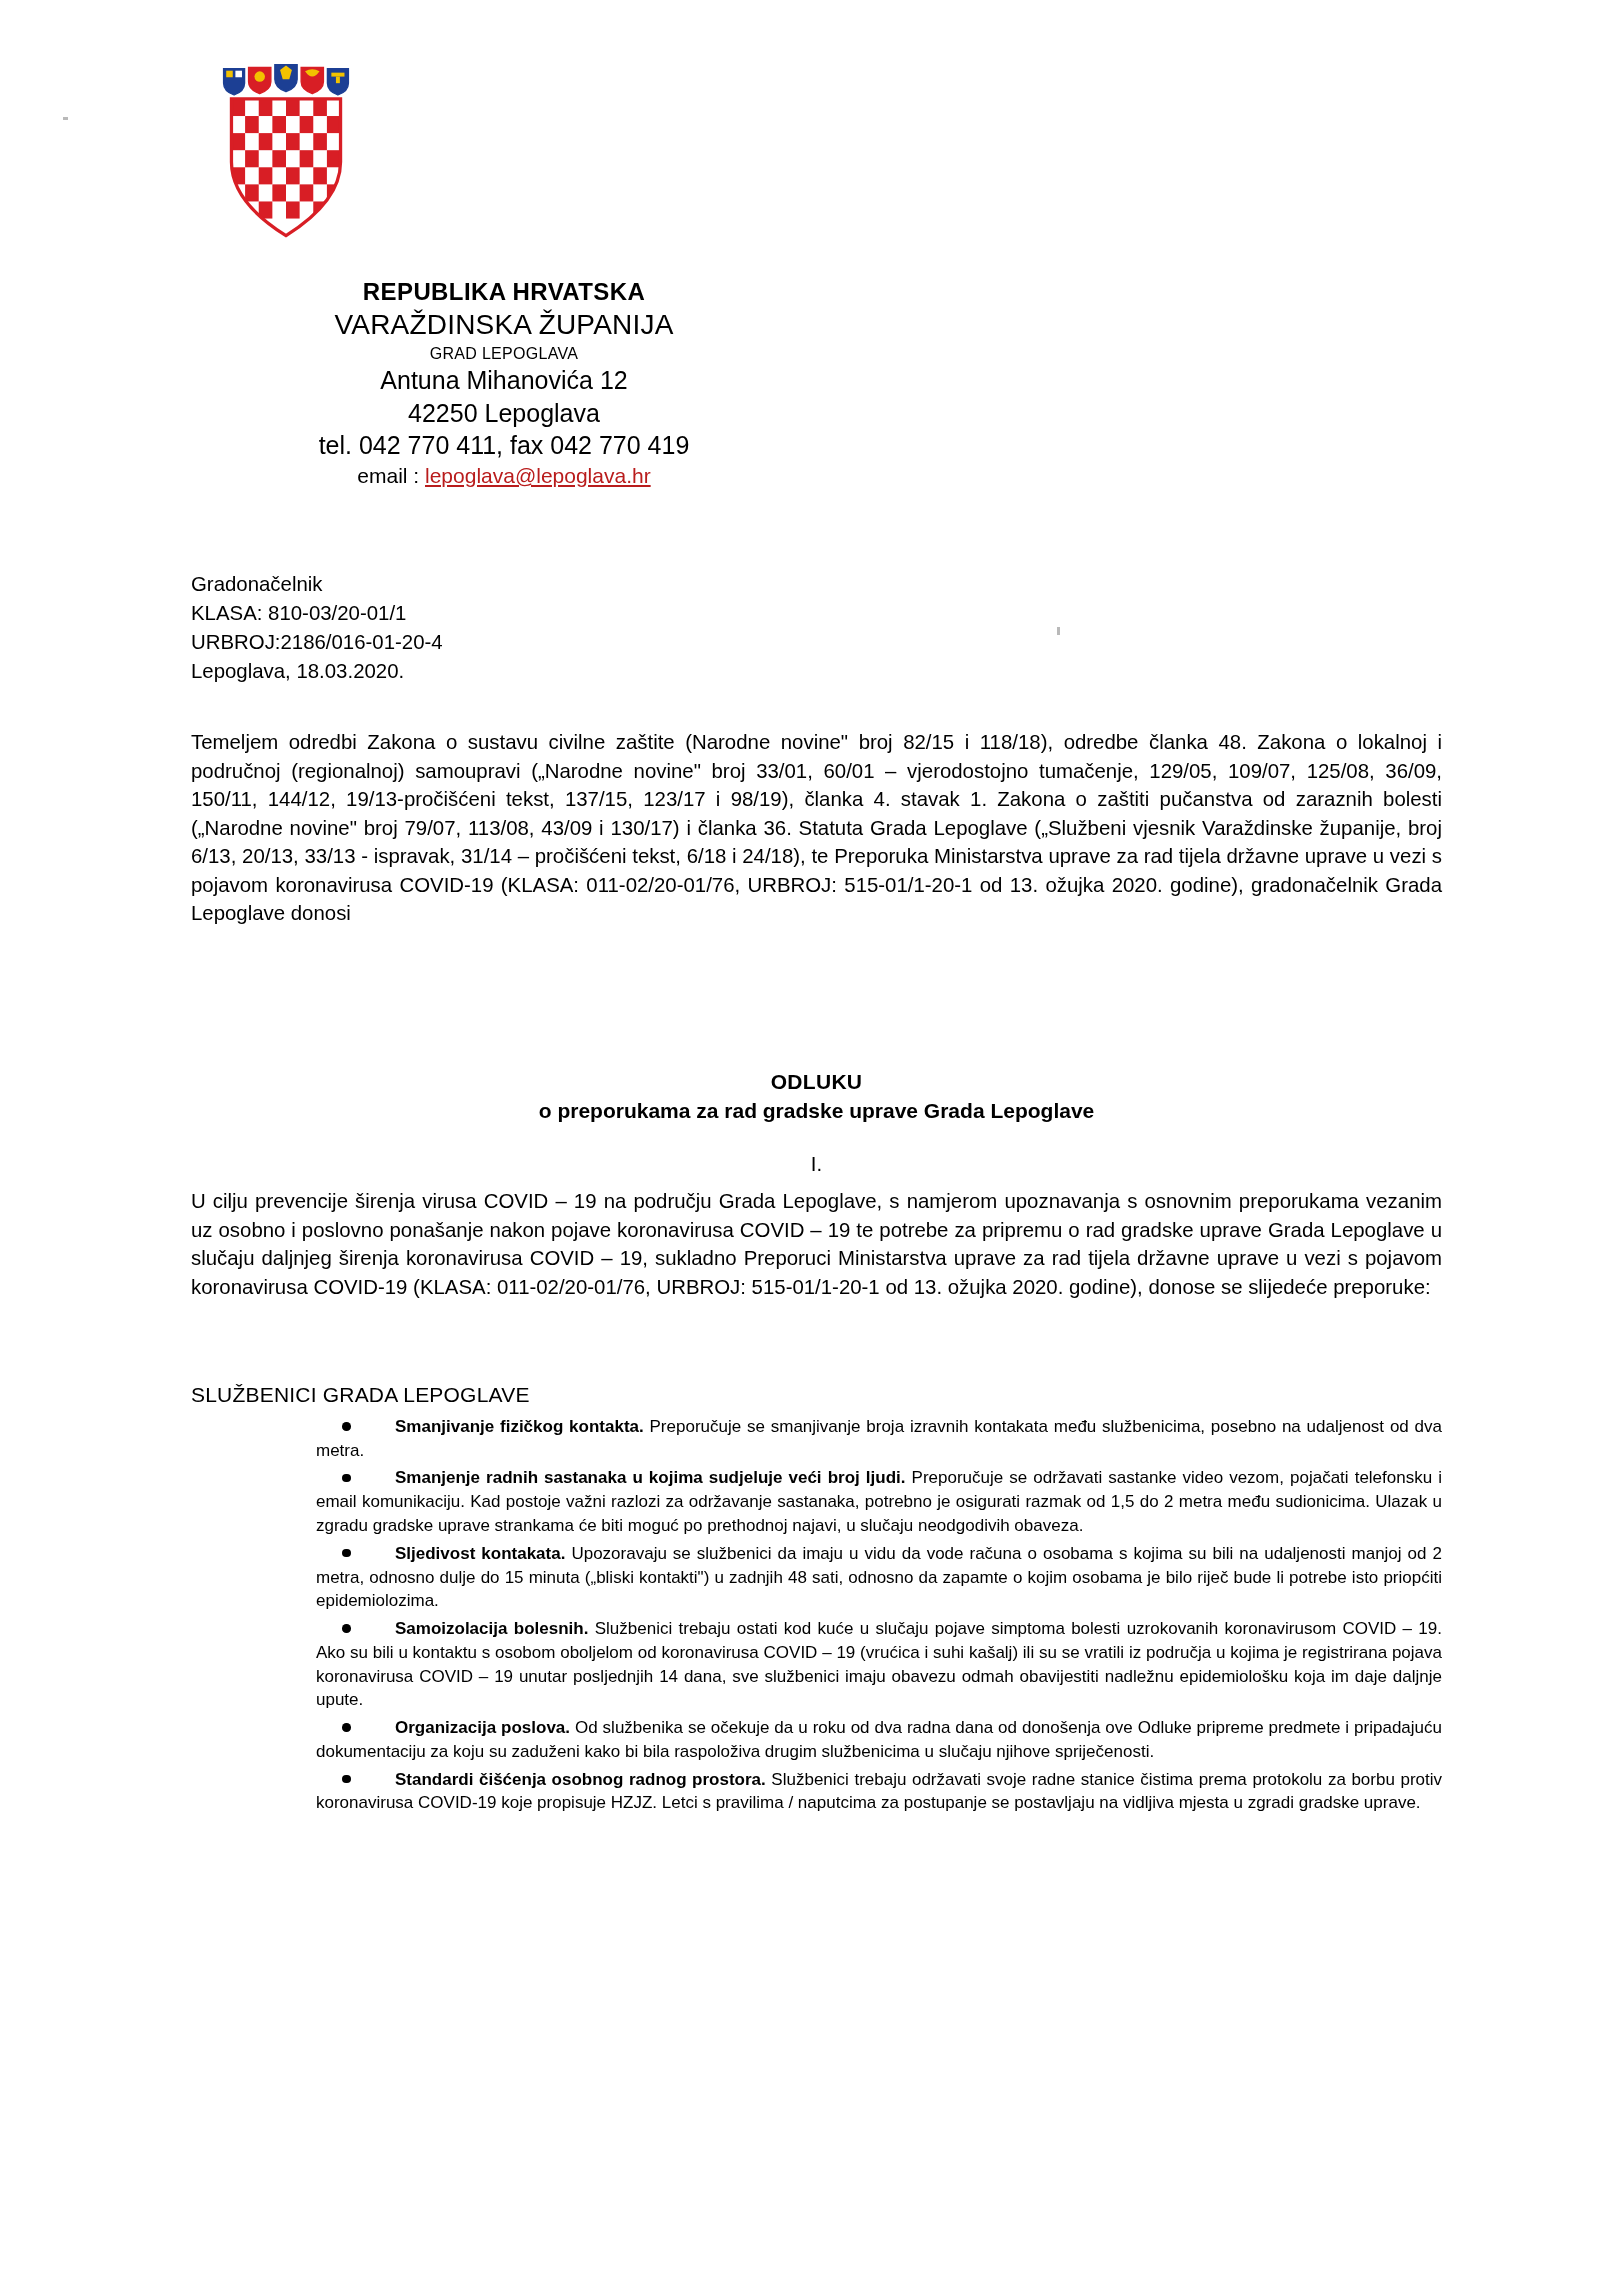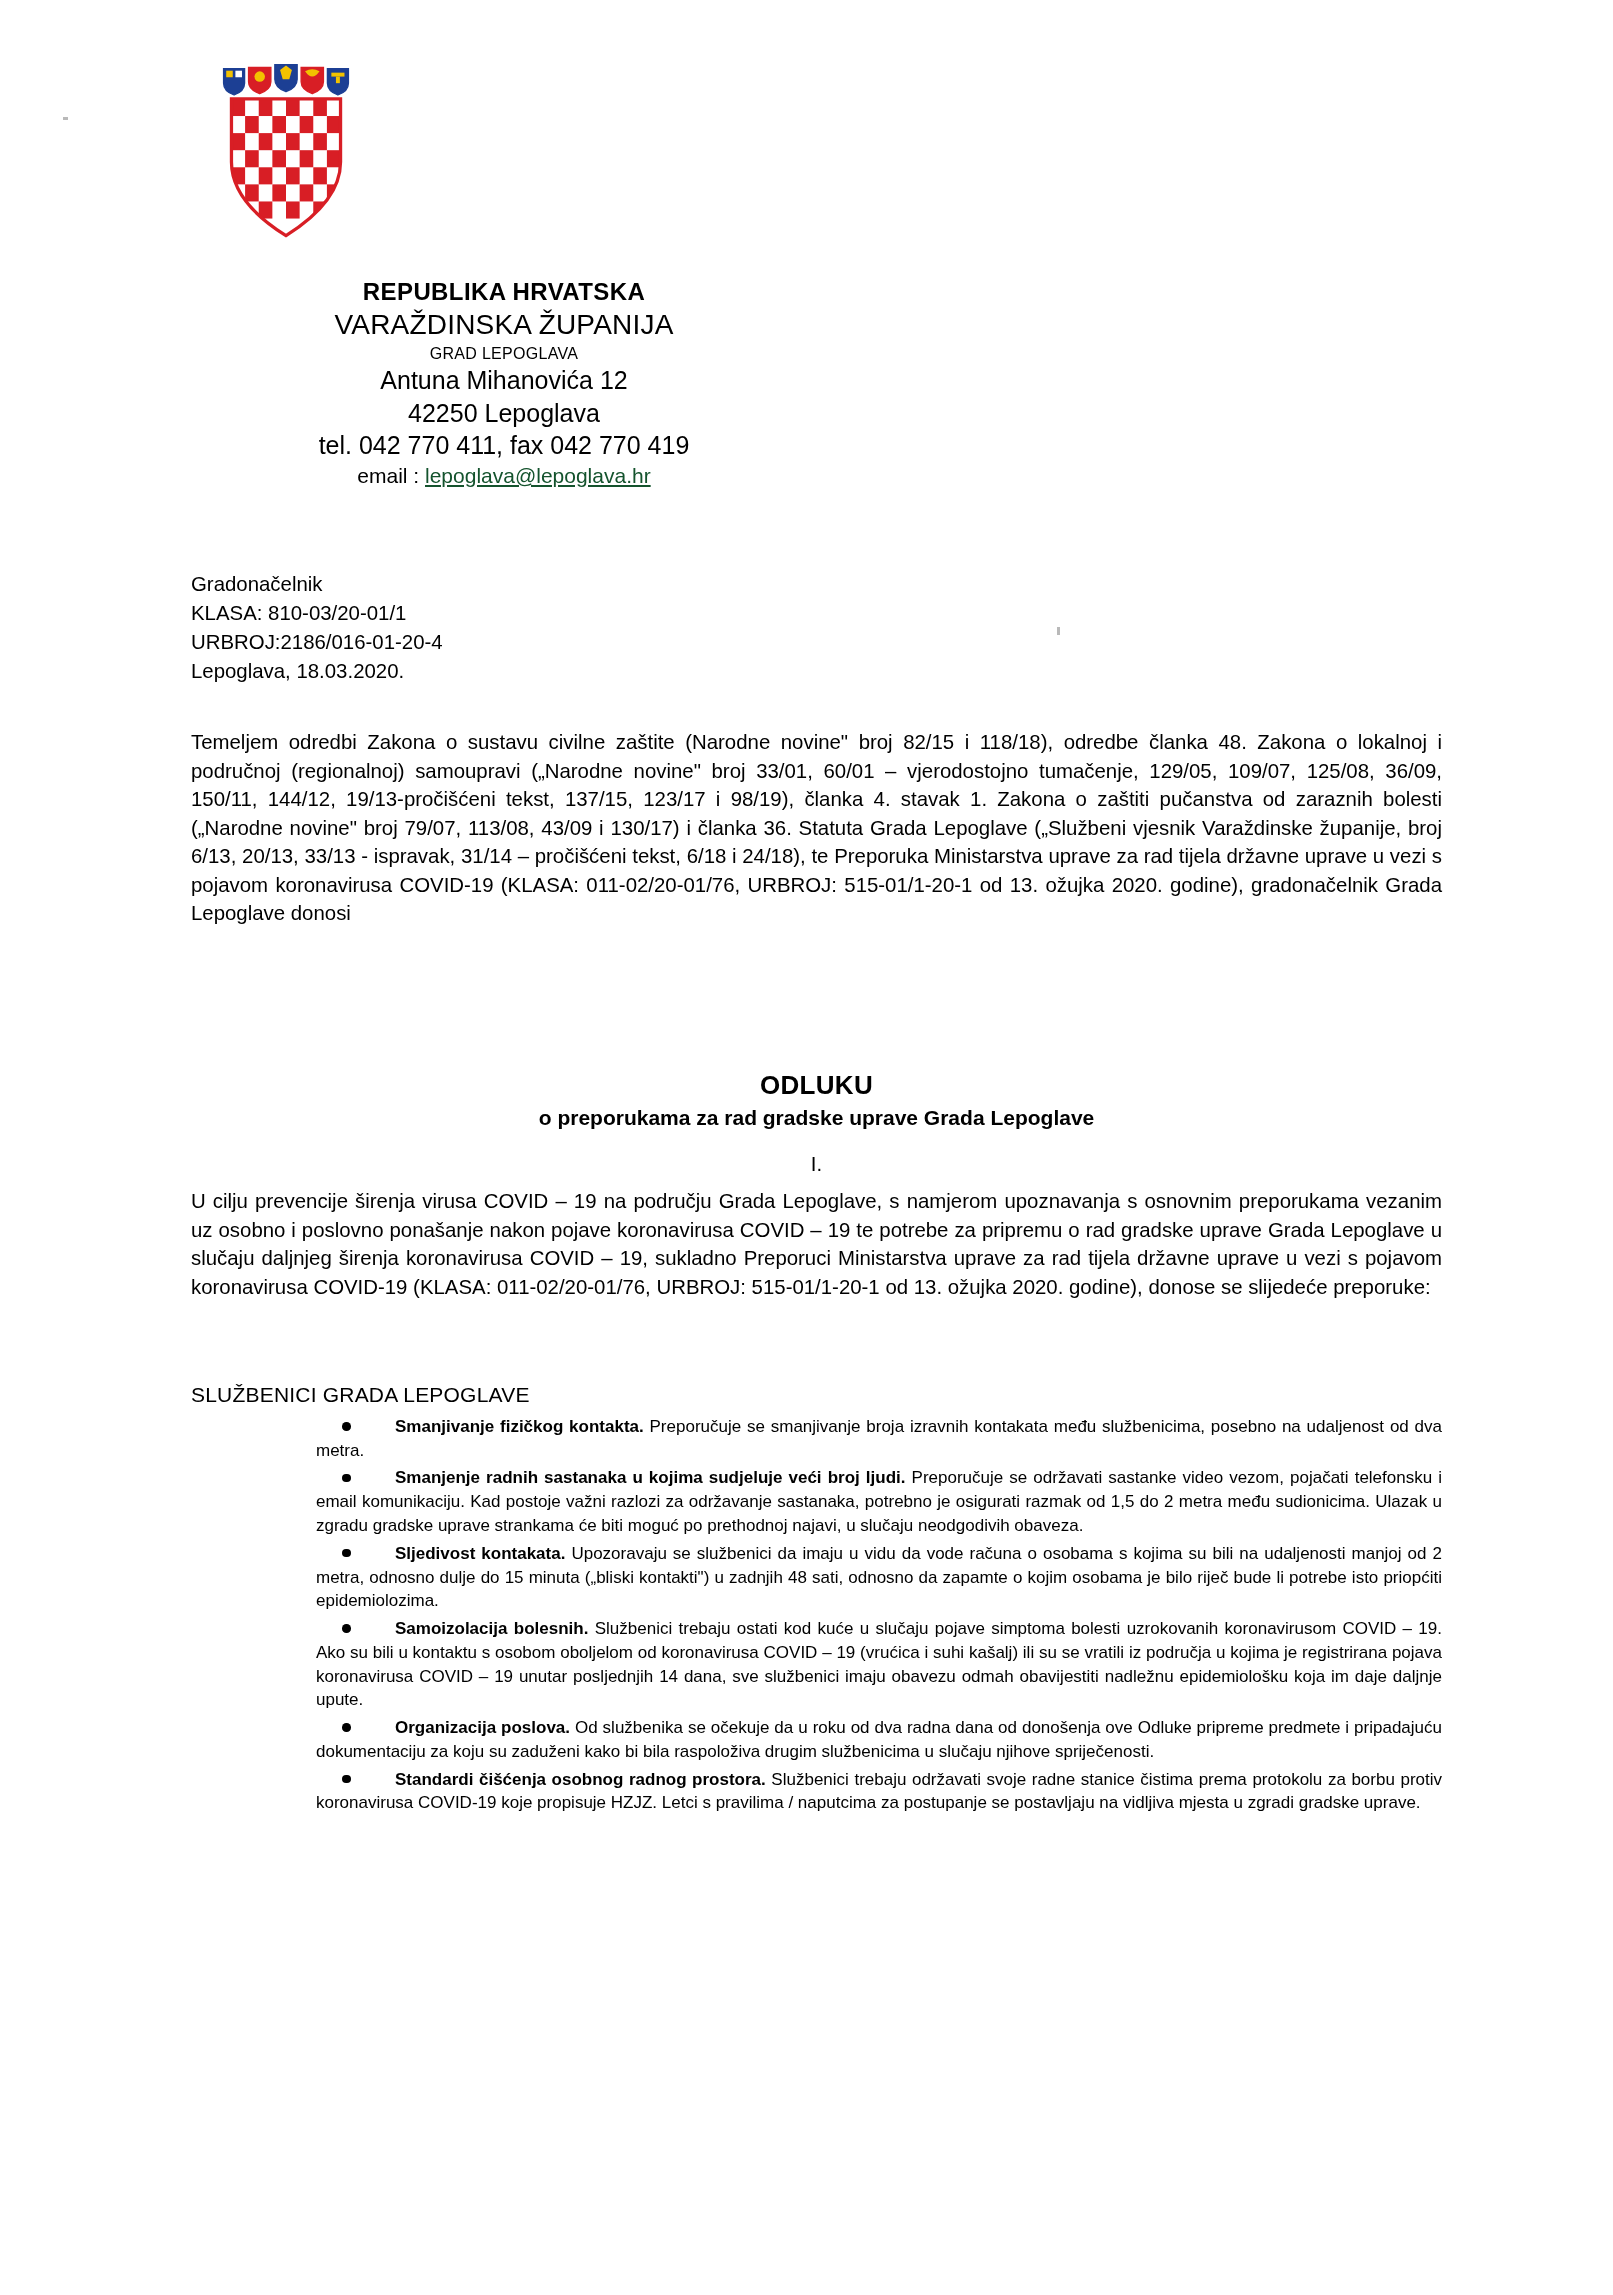--- a/index.html
+++ b/index.html
@@ -66,21 +66,21 @@
   .header .l5,
   .header .l6 {
     font-size: 25px;
     font-weight: normal;
   }
   .header .l7 {
     font-size: 21px;
     font-weight: normal;
   }
   .header .email-link {
-    color: #14532d;
+    color: #b91c1c;
     text-decoration: underline;
   }
 
   
   .meta {
     position: absolute;
     left: 25px;
     top: 570px;
     font-size: 20.4px;
     line-height: 1.42;
@@ -101,21 +101,21 @@
 
   .title-block {
     position: absolute;
     left: 25px;
     top: 1067px;
     width: 1251px;
     text-align: center;
     line-height: 1.4;
   }
   .title-block .t1 {
-    font-size: 26px;
+    font-size: 21px;
     font-weight: bold;
     letter-spacing: 0.3px;
   }
   .title-block .t2 {
     font-size: 21px;
     font-weight: bold;
   }
 
   .roman {
     position: absolute;

